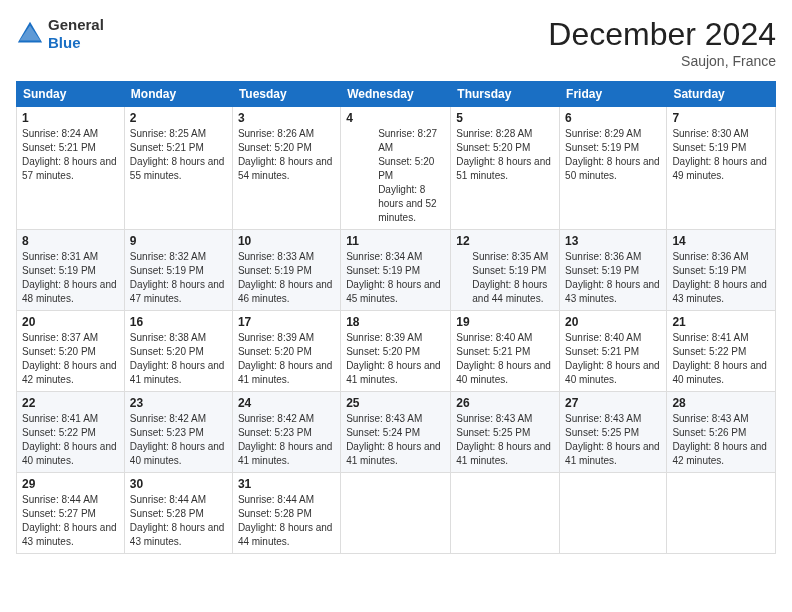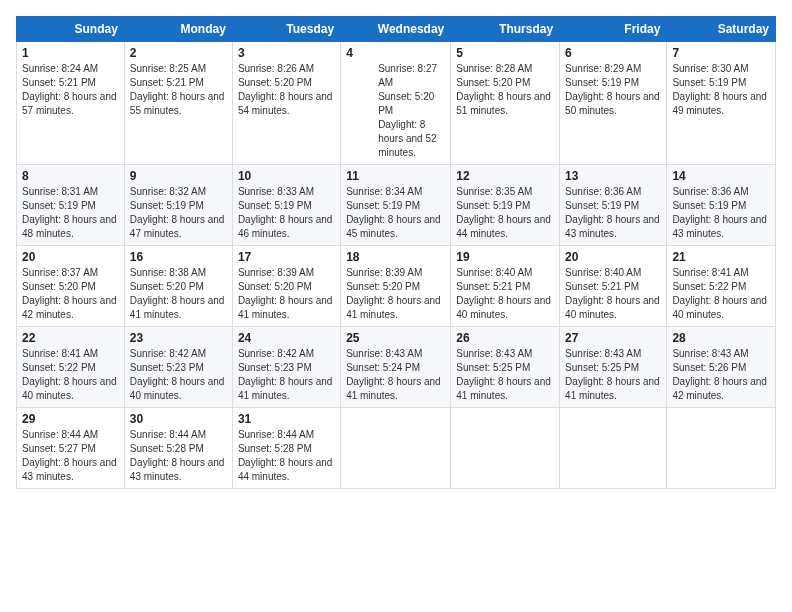--- a/index.html
+++ b/index.html
@@ -49,21 +49,21 @@
     }
     table {
       width: 100%;
       border-collapse: collapse;
       font-size: 10px;
     }
     thead tr th {
       background: #1a6fc4;
       color: #fff;
       padding: 5px 6px;
-      text-align: right;
+      text-align: left;
       font-size: 12px;
       font-weight: bold;
       border: 1px solid #1a6fc4;
     }
     tbody tr td {
       border: 1px solid #ddd;
       padding: 4px 5px;
       vertical-align: top;
       height: 72px;
       width: 113px;
@@ -87,20 +87,36 @@
       line-height: 1.4;
     }
     .empty-cell {
       background: #f5f7fa;
     }
   </style>
 </head>
 <body>
 
 <div class="page">
+  <div class="header">
+    <div class="logo">
+      <svg class="logo-icon" viewBox="0 0 30 30">
+        <polygon points="15,2 28,24 2,24" fill="#1a6fc4"></polygon>
+        <polygon points="15,6 26,22 4,22" fill="#fff" opacity="0.3"></polygon>
+      </svg>
+      <div class="logo-text">
+        <span class="logo-general">General</span><br>
+        <span class="logo-blue">Blue</span>
+      </div>
+    </div>
+    <div class="title-block">
+      <div class="month-title">December 2024</div>
+      <div class="location">Saujon, France</div>
+    </div>
+  </div>
 
   <table>
     <thead>
       <tr>
       <th>Sunday</th>
           <th>Monday</th>
           <th>Tuesday</th>
           <th>Wednesday</th>
           <th>Thursday</th>
           <th>Friday</th>
@@ -172,21 +188,21 @@
 Daylight: 8 hours and 46 minutes.</div>
           </td>
           <td>
             <span class="day-num">11</span>
             <div class="day-info" style="white-space: pre-line;">Sunrise: 8:34 AM
 Sunset: 5:19 PM
 Daylight: 8 hours and 45 minutes.</div>
           </td>
           <td>
             <span class="day-num">12</span>
-            <div class="day-info" style="white-space: pre-line;">Sunrise: 8:35 AM
+            <div class="day-info" style="white-space: pre-line; margin-left: 16px;">Sunrise: 8:35 AM
 Sunset: 5:19 PM
 Daylight: 8 hours and 44 minutes.</div>
           </td>
           <td>
             <span class="day-num">13</span>
             <div class="day-info" style="white-space: pre-line;">Sunrise: 8:36 AM
 Sunset: 5:19 PM
 Daylight: 8 hours and 43 minutes.</div>
           </td>
           <td>

